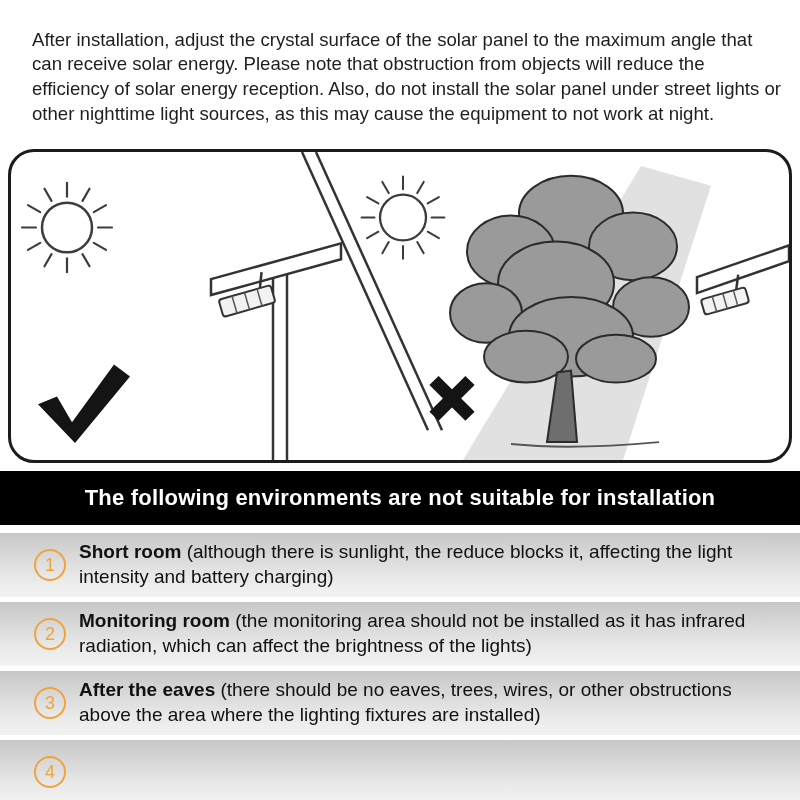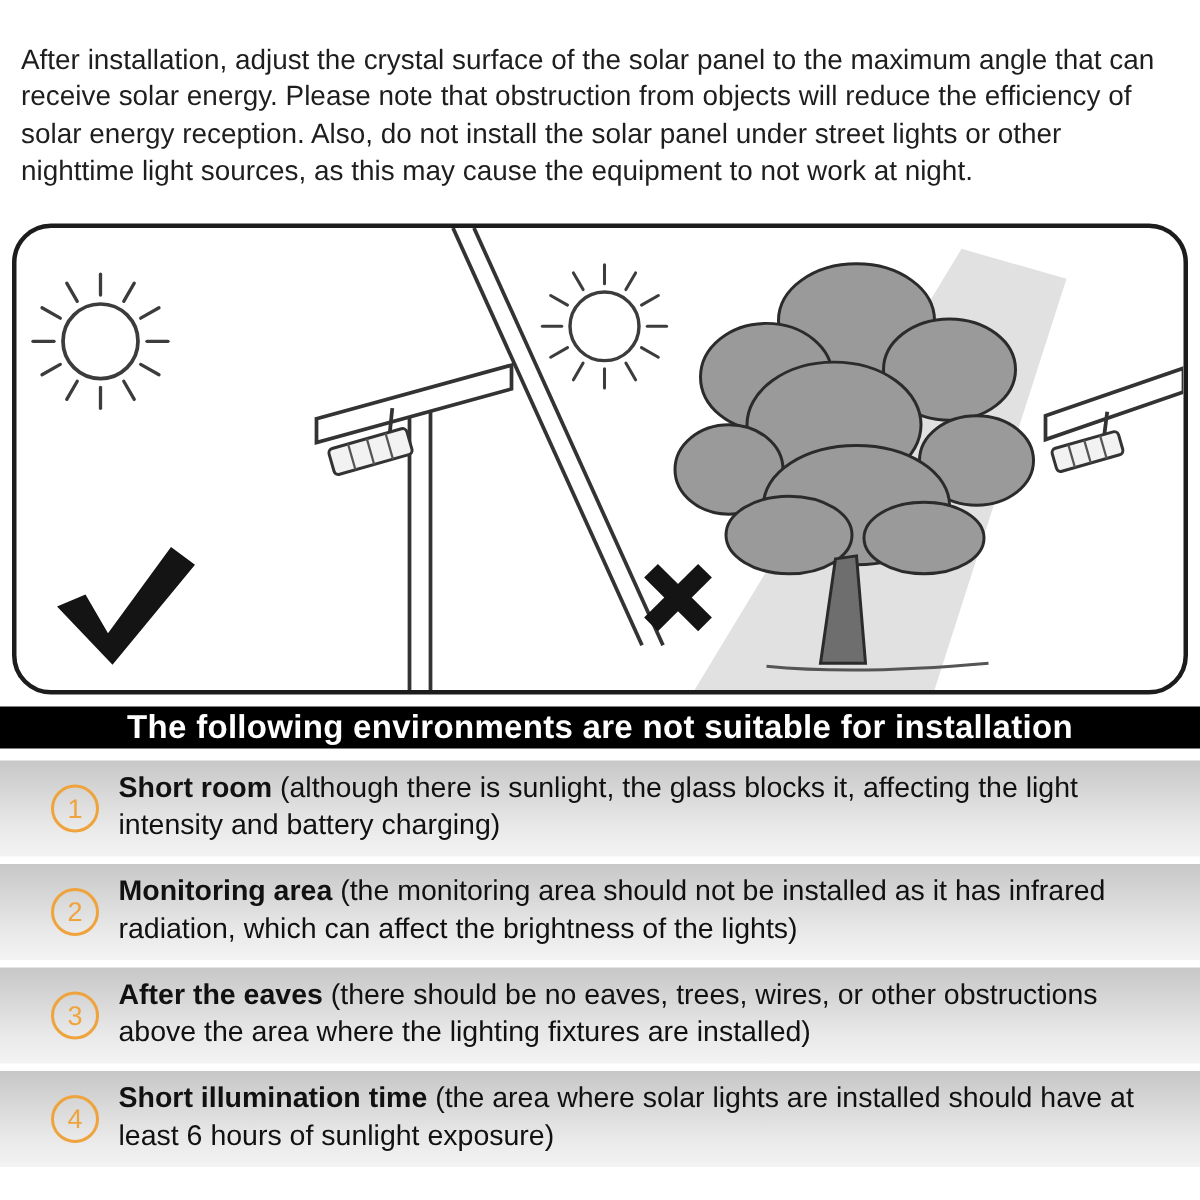--- a/index.html
+++ b/index.html
@@ -1,33 +1,33 @@
 <!DOCTYPE html>
 <html style="--accent: #efa33c; --banner-bg: #000000; --banner-fg: #ffffff;"><head>
 <meta charset="utf-8">
 <style>
   html,body{margin:0;padding:0;}
   body{
     width:800px;height:800px;overflow:hidden;background:#ffffff;
     font-family:"Liberation Sans",sans-serif;color:#1b1b1b;
   }
   .intro{
-    padding:9px 14px 4px 14px;
+    padding:9px 14px 4px 32px;
     font-size:18.6px;line-height:1.33;color:#1e1e1e;
   }
   .figure-wrap{margin:5px 8px 8px 8px;}
   .figure-box{
     border:3px solid #1c1c1c;border-radius:26px;height:308px;
     overflow:hidden;background:#fff;
   }
   .figure-box svg{display:block;width:100%;height:100%;}
   .banner{
     background:var(--banner-bg,#000);color:var(--banner-fg,#fff);
     font-weight:bold;font-size:22px;text-align:center;
-    padding:1px 6px;letter-spacing:.2px;
+    padding:14px 6px;letter-spacing:.2px;
   }
   .list{padding-top:8px;}
   .item{
     display:flex;align-items:center;gap:13px;
     background:linear-gradient(180deg,#c7c7c7 0%,#e9e9e9 70%,#f3f3f3 100%);
     margin-bottom:5px;box-sizing:border-box;
     padding:7px 18px 7px 34px;min-height:64px;
   }
   .num{
     flex:0 0 auto;width:28px;height:28px;border-radius:50%;
@@ -127,41 +127,37 @@
 </div>
 
 <div class="banner">The following environments are not suitable for installation</div>
 
 <div class="list">
 
   <div class="item">
     <div class="num">1</div>
     <p class="itext">
       <b>Short room</b>
-      <span>(although there is sunlight, the glass blocks it, affecting the light intensity and battery charging)</span>
+      <span>(although there is sunlight, the reduce blocks it, affecting the light intensity and battery charging)</span>
     </p>
   </div>
 
   <div class="item">
     <div class="num">2</div>
     <p class="itext">
-      <b>Monitoring area</b>
+      <b>Monitoring room</b>
       <span>(the monitoring area should not be installed as it has infrared radiation, which can affect the brightness of the lights)</span>
     </p>
   </div>
 
   <div class="item">
     <div class="num">3</div>
     <p class="itext">
       <b>After the eaves</b>
       <span>(there should be no eaves, trees, wires, or other obstructions above the area where the lighting fixtures are installed)</span>
     </p>
   </div>
 
   <div class="item">
     <div class="num">4</div>
-    <p class="itext">
-      <b>Short illumination time</b>
-      <span>(the area where solar lights are installed should have at least 6 hours of sunlight exposure)</span>
-    </p>
   </div>
 
 </div>
 
 </body></html>

